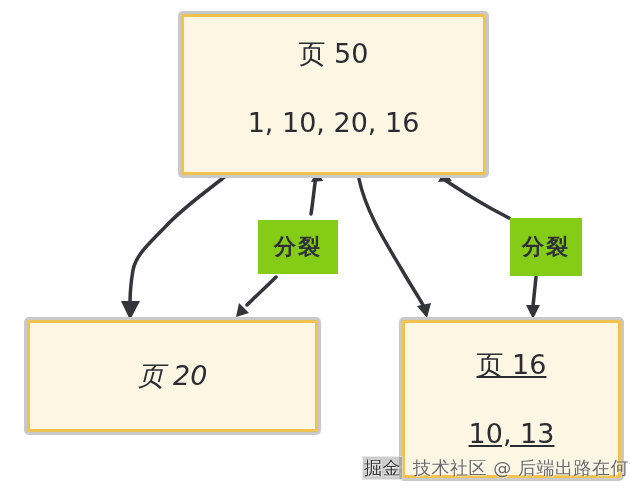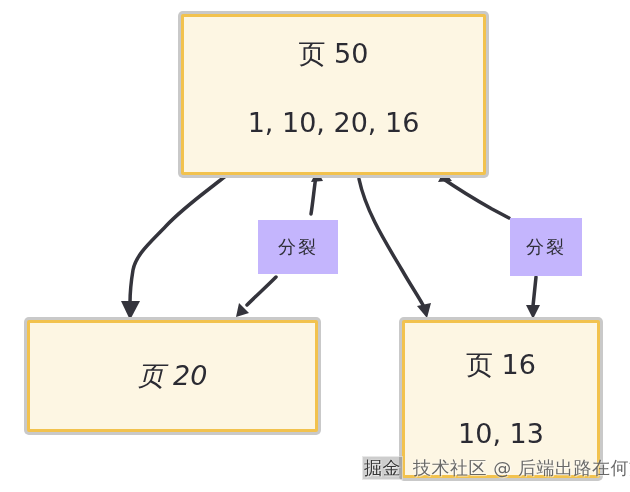--- a/index.html
+++ b/index.html
@@ -42,32 +42,33 @@
     white-space: nowrap;
   }
   .page-box .page-values {
     font-size: 27px;
     line-height: 1.1;
     white-space: nowrap;
     margin-top: 26px;
   }
   .box-root  { left: 181px; top: 14px;  width: 305px; height: 161px; padding-bottom: 13px; }
   .box-left  { left: 27px;  top: 320px; width: 291px; height: 112px; font-style: italic; }
-  .box-right { left: 402px; top: 320px; width: 198px; height: 158px; }
+  .box-right { left: 402px; top: 320px; width: 219px; height: 158px; text-decoration: underline; }
 
   .split-label {
     position: absolute;
-    background: #c4b5fd;
+    background: #84cc16;
     color: #2F2F38;
-    font-size: 18px;
+    font-size: 22px;
     line-height: 1;
     display: flex;
     align-items: center;
     justify-content: center;
     letter-spacing: 2px;
+    font-weight: bold;
   }
   .split-label.left  { left: 258px; top: 220px; width: 80px; height: 54px; }
   .split-label.right { left: 510px; top: 218px; width: 72px; height: 58px; }
 
   .watermark {
     position: absolute;
     left: 362px;
     top: 456px;
     font-size: 18px;
     line-height: 22px;

